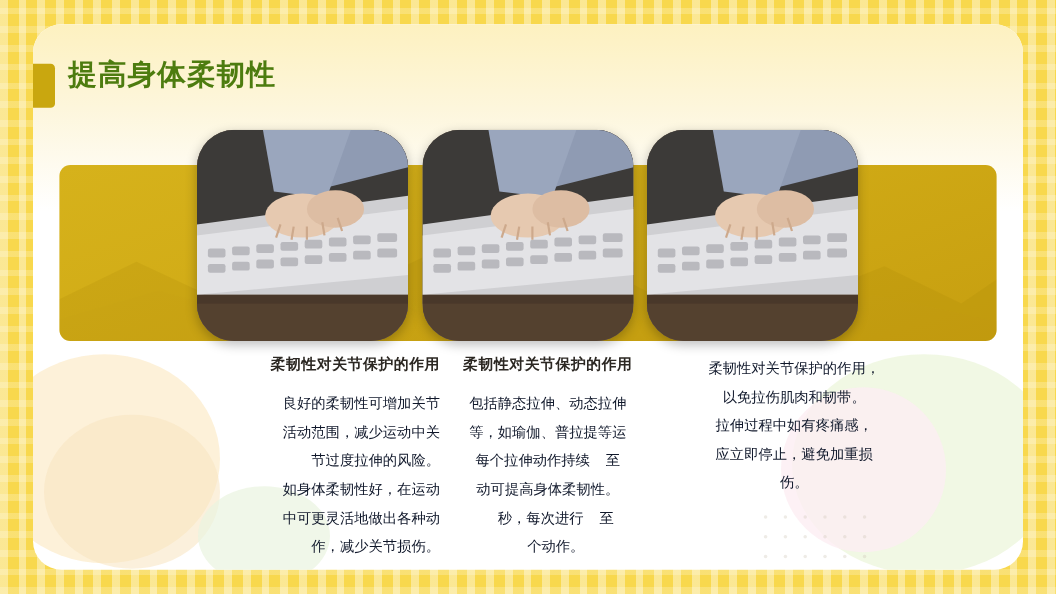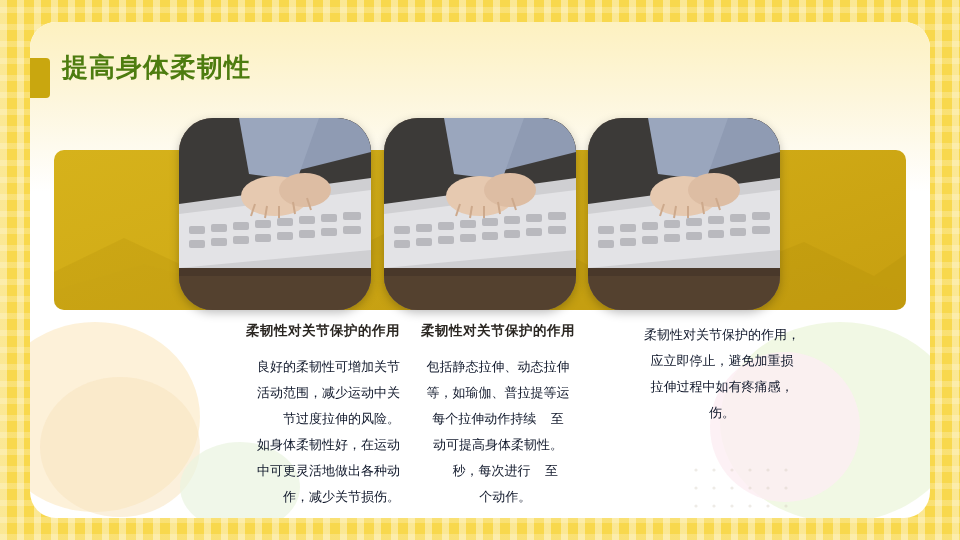--- a/index.html
+++ b/index.html
@@ -283,20 +283,21 @@
         <div>每个拉伸动作持续    至</div>
         <div>动可提高身体柔韧性。</div>
         <div>    秒，每次进行    至</div>
         <div>    个动作。</div>
       </div>
     </div>
 
     <div class="col c3">
       <div class="col-body">
         <div>柔韧性对关节保护的作用，</div>
+        <div>以免拉伤肌肉和韧带。</div>
+        <div>拉伸过程中如有疼痛感，</div>
         <div>应立即停止，避免加重损</div>
-        <div>拉伸过程中如有疼痛感，</div>
         <div>伤。</div>
       </div>
     </div>
 
   </div>
 </div>
 
 </body></html>

